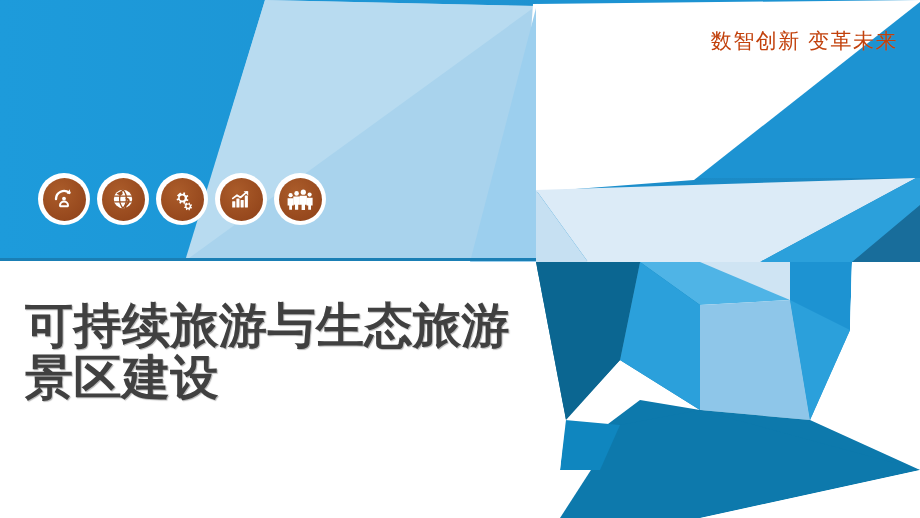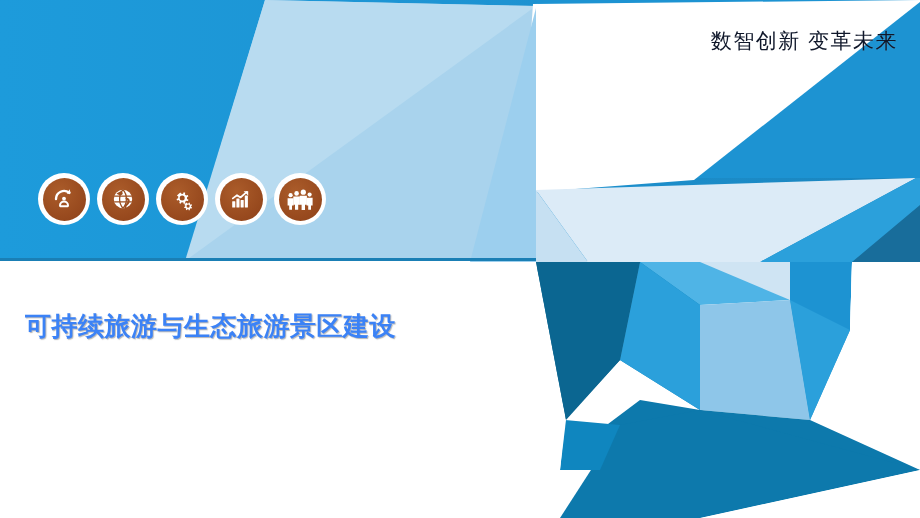--- a/index.html
+++ b/index.html
@@ -25,21 +25,21 @@
     display: block;
   }
 
   
   #tagline {
     position: absolute;
     right: 22px;
     top: 27px;
     font-size: 21px;
     letter-spacing: 1.5px;
-    color: #0f172a;
+    color: #c2410c;
     white-space: nowrap;
     font-weight: 400;
     text-shadow: 0 0 1px rgba(255,255,255,0.25);
   }
 
   
   #icon-row {
     position: absolute;
     left: 38px;
     top: 173px;
@@ -68,24 +68,24 @@
     justify-content: center;
   }
   .icon-inner svg { display: block; }
 
   
   #title {
     position: absolute;
     left: 25px;
     top: 300px;
     width: 520px;
-    font-size: 26px;
+    font-size: 48px;
     line-height: 52px;
     font-weight: bold;
-    color: #3b82f6;
+    color: #404040;
     letter-spacing: 0.5px;
     text-shadow: 1px 1px 1px rgba(120,120,120,0.55);
   }
 </style>
 </head>
 <body>
 
 <div id="slide">
 
   <svg id="art" viewBox="0 0 920 518" preserveAspectRatio="none">

